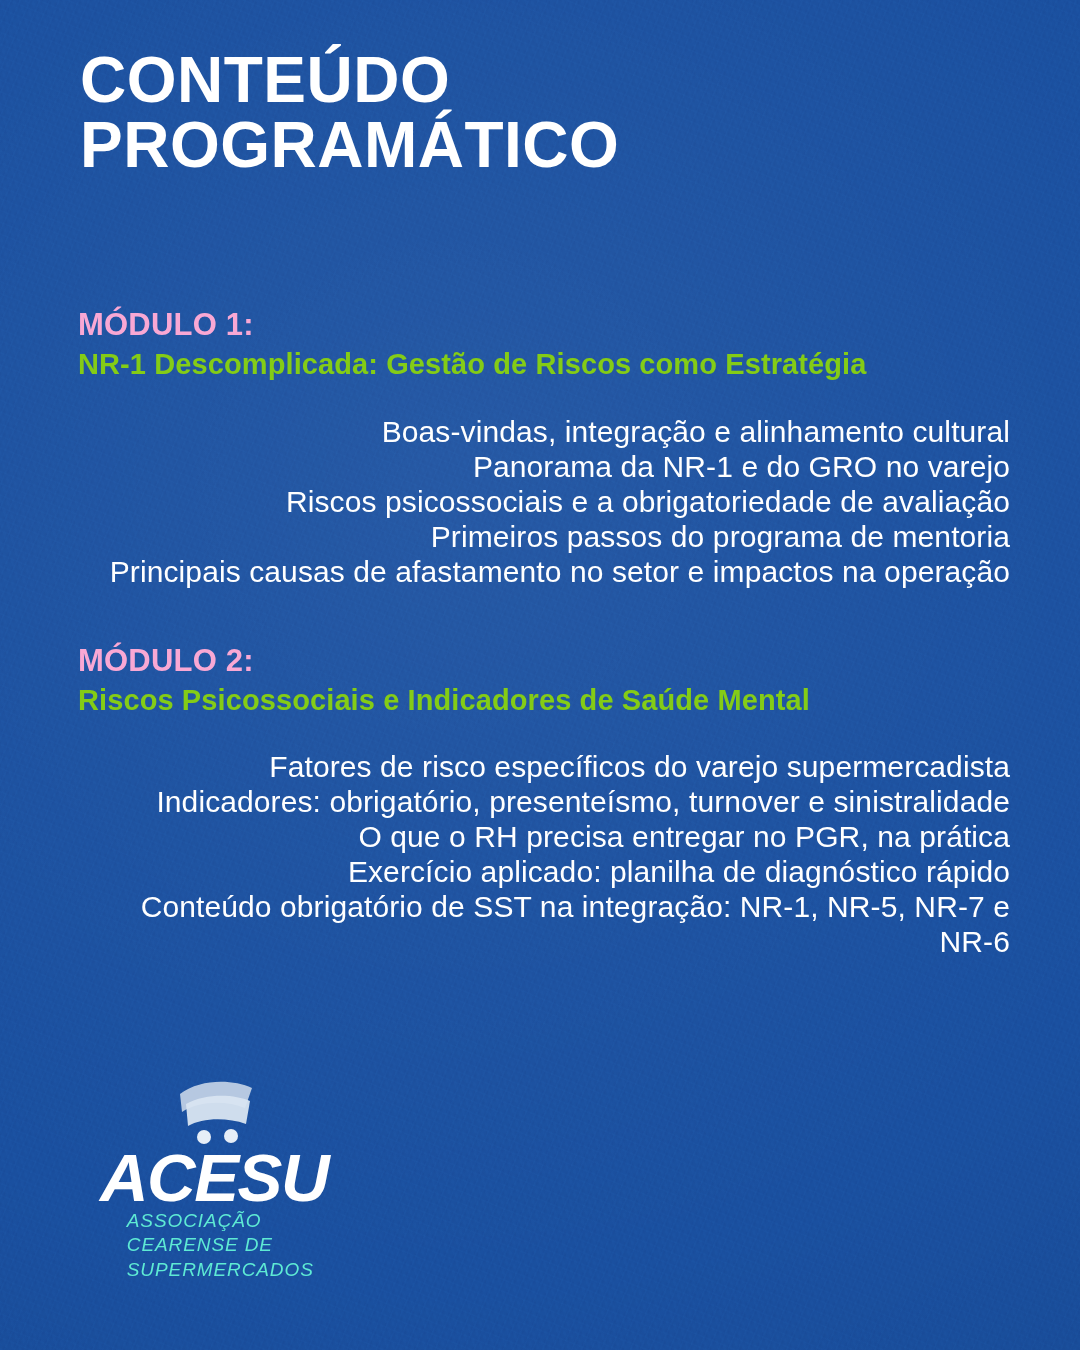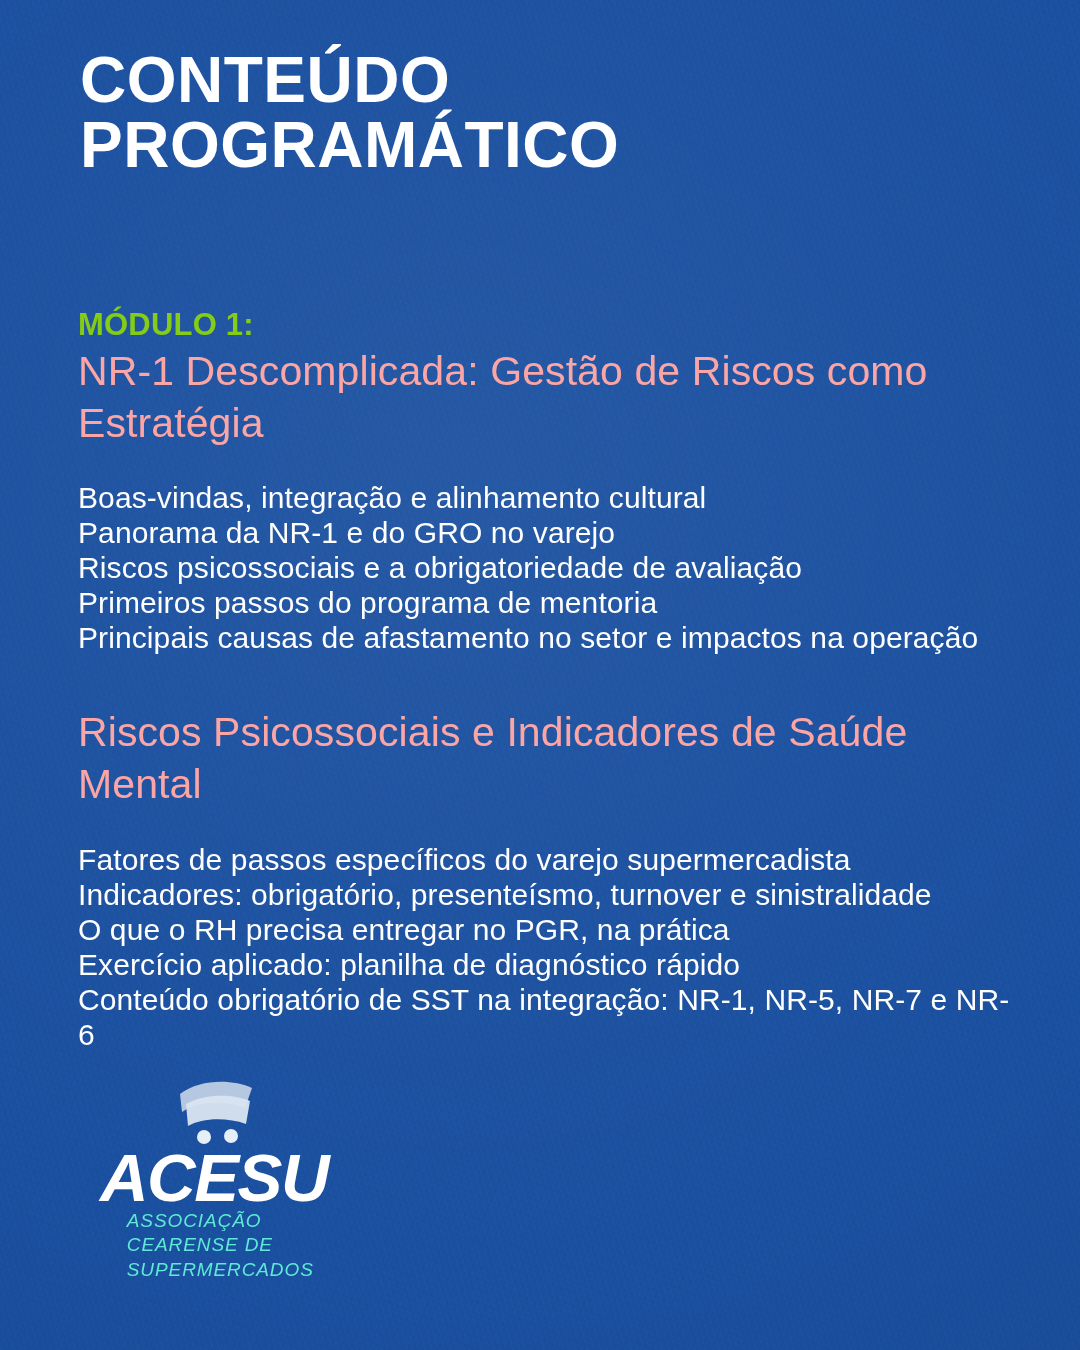--- a/index.html
+++ b/index.html
@@ -104,42 +104,43 @@
     top: 305px;
     width: 940px;
   }
   .module {
     margin-bottom: 52px;
   }
   .module:last-child { margin-bottom: 0; }
 
   .module-eyebrow {
     display: block;
-    color: #84cc16;
+    color: #f9a8d4;
     font-size: 31px;
     font-weight: 700;
     line-height: 1.26;
     letter-spacing: .2px;
     text-transform: uppercase;
   }
   .module-subtitle {
     display: block;
-    color: #fca5a5;
-    font-size: 41px;
-    font-weight: 400;
+    color: #84cc16;
+    font-size: 29px;
+    font-weight: 700;
     line-height: 1.26;
     letter-spacing: .1px;
     margin-top: 2px;
   }
 
   .topic-list {
     list-style: none;
-    margin: 0;
+    margin: 8px;
     padding: 0;
     margin-top: 31px;
+    text-align: right;
   }
   .topic-item {
     color: #FFFFFF;
     font-size: 30px;
     font-weight: 400;
     line-height: 35px;
     letter-spacing: .1px;
   }
 
   
@@ -208,23 +209,24 @@
         <ul class="topic-list">
           <li class="topic-item">Boas-vindas, integração e alinhamento cultural</li>
           <li class="topic-item">Panorama da NR-1 e do GRO no varejo</li>
           <li class="topic-item">Riscos psicossociais e a obrigatoriedade de avaliação</li>
           <li class="topic-item">Primeiros passos do programa de mentoria</li>
           <li class="topic-item">Principais causas de afastamento no setor e impactos na operação</li>
         </ul>
       </section>
 
       <section class="module">
+        <span class="module-eyebrow">MÓDULO 2:</span>
         <span class="module-subtitle">Riscos Psicossociais e Indicadores de Saúde Mental</span>
         <ul class="topic-list">
-          <li class="topic-item">Fatores de passos específicos do varejo supermercadista</li>
+          <li class="topic-item">Fatores de risco específicos do varejo supermercadista</li>
           <li class="topic-item">Indicadores: obrigatório, presenteísmo, turnover e sinistralidade</li>
           <li class="topic-item">O que o RH precisa entregar no PGR, na prática</li>
           <li class="topic-item">Exercício aplicado: planilha de diagnóstico rápido</li>
           <li class="topic-item">Conteúdo obrigatório de SST na integração: NR-1, NR-5, NR-7 e NR-6</li>
         </ul>
       </section>
 
     </div>
 
     <div class="logo">

